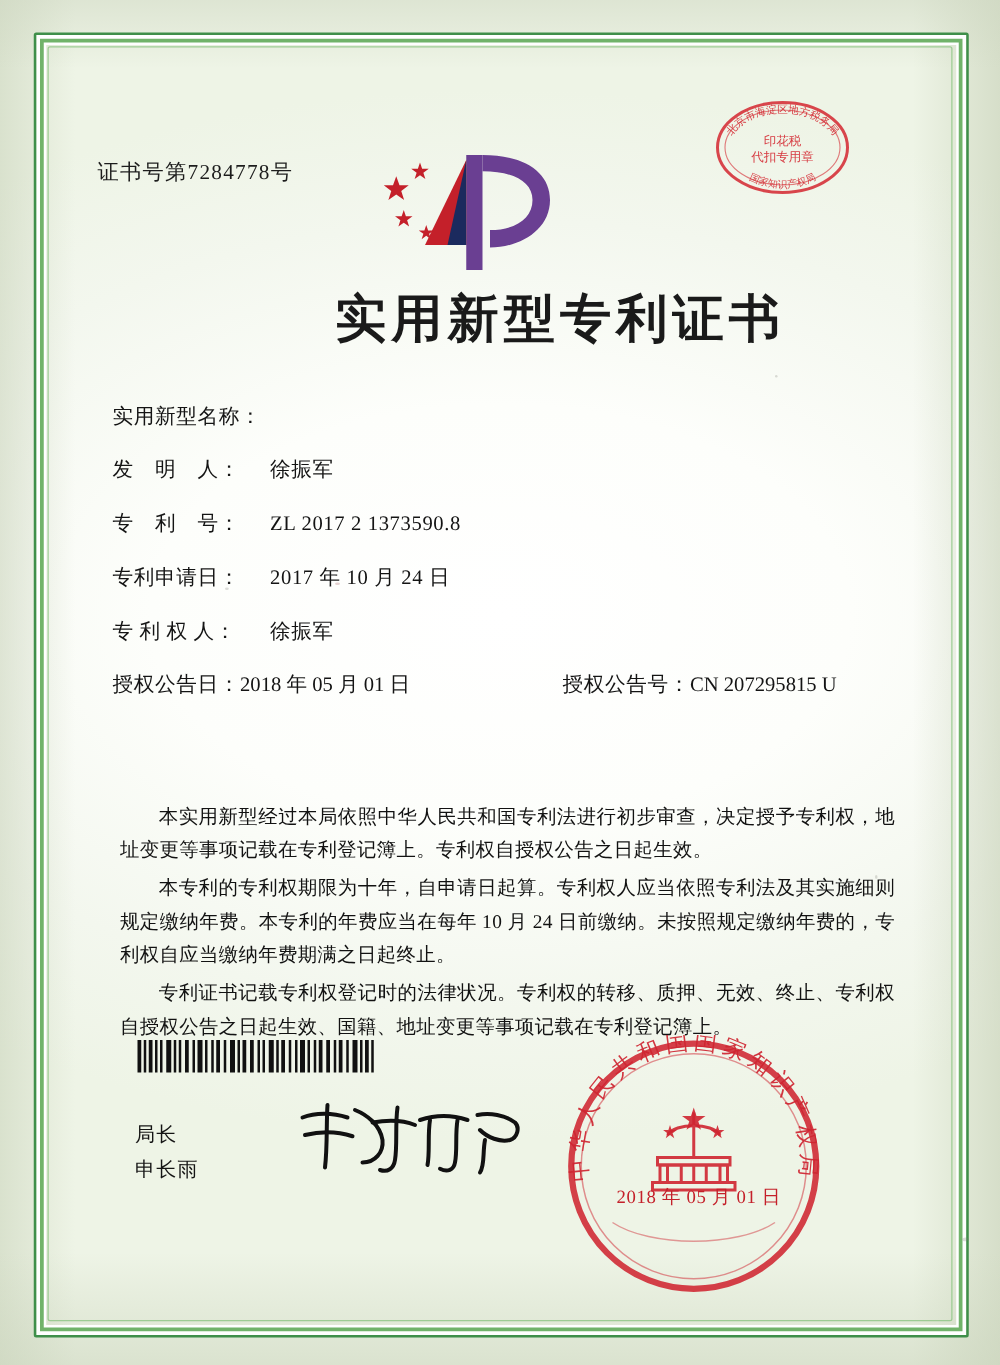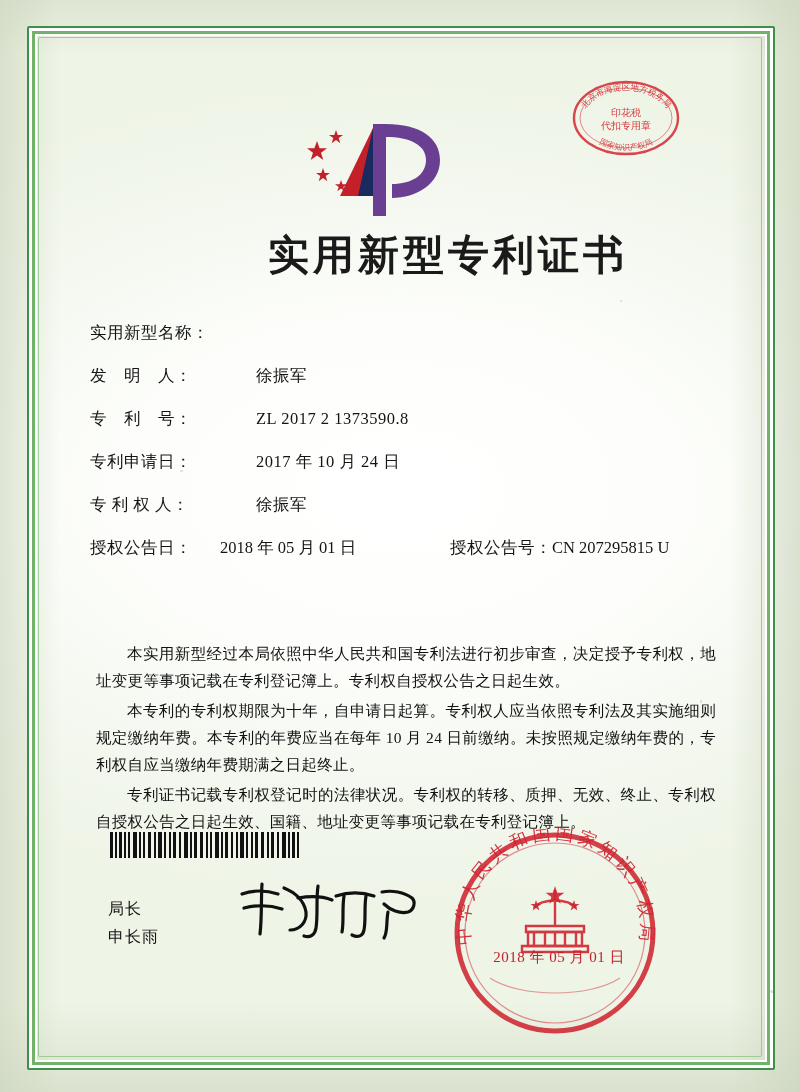--- a/index.html
+++ b/index.html
@@ -117,21 +117,20 @@
     top: 322px;
     width: 640px;
     font-size: 16.5px;
     color: #141414;
   }
   .field-row {
     display: flex;
     align-items: baseline;
     margin-bottom: 21px;
     letter-spacing: 0.5px;
-    gap: 40px;
   }
   .field-label {
     width: 126px;
     flex: 0 0 126px;
     white-space: pre;
     letter-spacing: 0.5px;
   }
   .field-value {
     flex: 1 1 auto;
     letter-spacing: 0.5px;
@@ -141,21 +140,20 @@
   .row-two-col {
     display: flex;
     align-items: baseline;
     margin-bottom: 16px;
   }
   .row-two-col .col-a {
     width: 360px;
     flex: 0 0 360px;
     display: flex;
     align-items: baseline;
-    gap: 28px;
   }
   .row-two-col .col-b {
     display: flex;
     align-items: baseline;
   }
   .row-two-col .lbl {
     white-space: pre;
     letter-spacing: 0.5px;
   }
 
@@ -255,20 +253,21 @@
 <div id="page">
 
   <div class="paper-shade shade-left"></div>
   <div class="paper-shade shade-right"></div>
   <div class="paper-shade shade-top"></div>
   <div class="paper-shade shade-bottom"></div>
 
   <div class="border-frame"></div>
   <div class="border-inner"></div>
 
+  <div class="cert-no">证书号第7284778号</div>
 
   <div class="logo-area">
     <svg width="160" height="105" viewBox="0 0 160 105" xmlns="http://www.w3.org/2000/svg">
 
       <path d="M86 6 C120 6 140 20 140 42 C140 66 116 80 92 80 L92 66 C112 66 126 57 126 42 C126 27 110 19 86 19 Z" fill="#6a3f92"></path>
       <path d="M86 6 L86 98 L73 98 L73 6 Z" fill="#6a3f92"></path>
 
       <path d="M73 10 L73 78 L40 78 Z" fill="#c4202a"></path>
       <path d="M73 10 L73 78 L58 78 Z" fill="#1b2a5e"></path>
 

